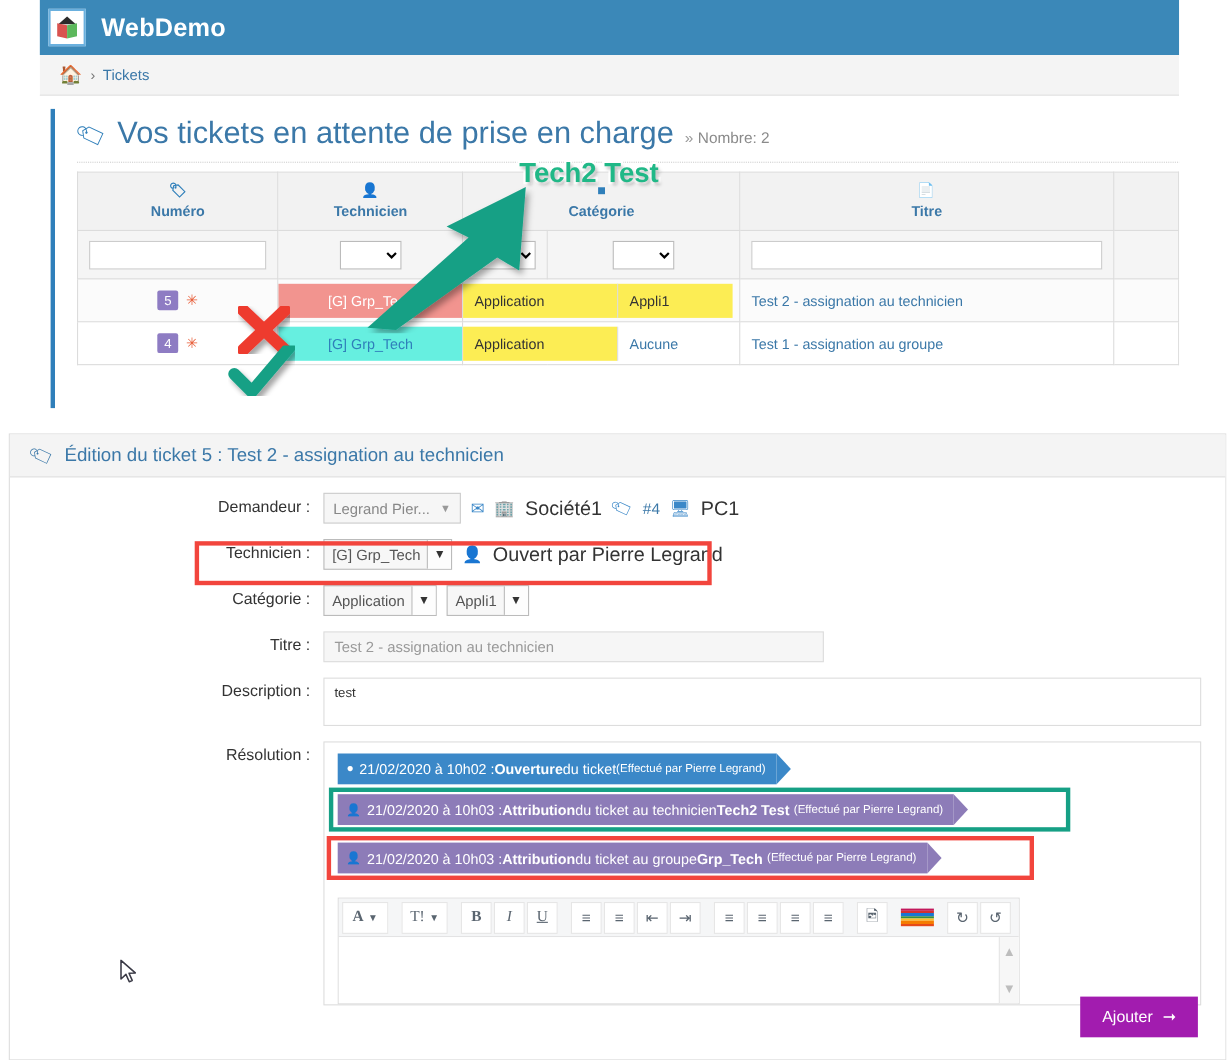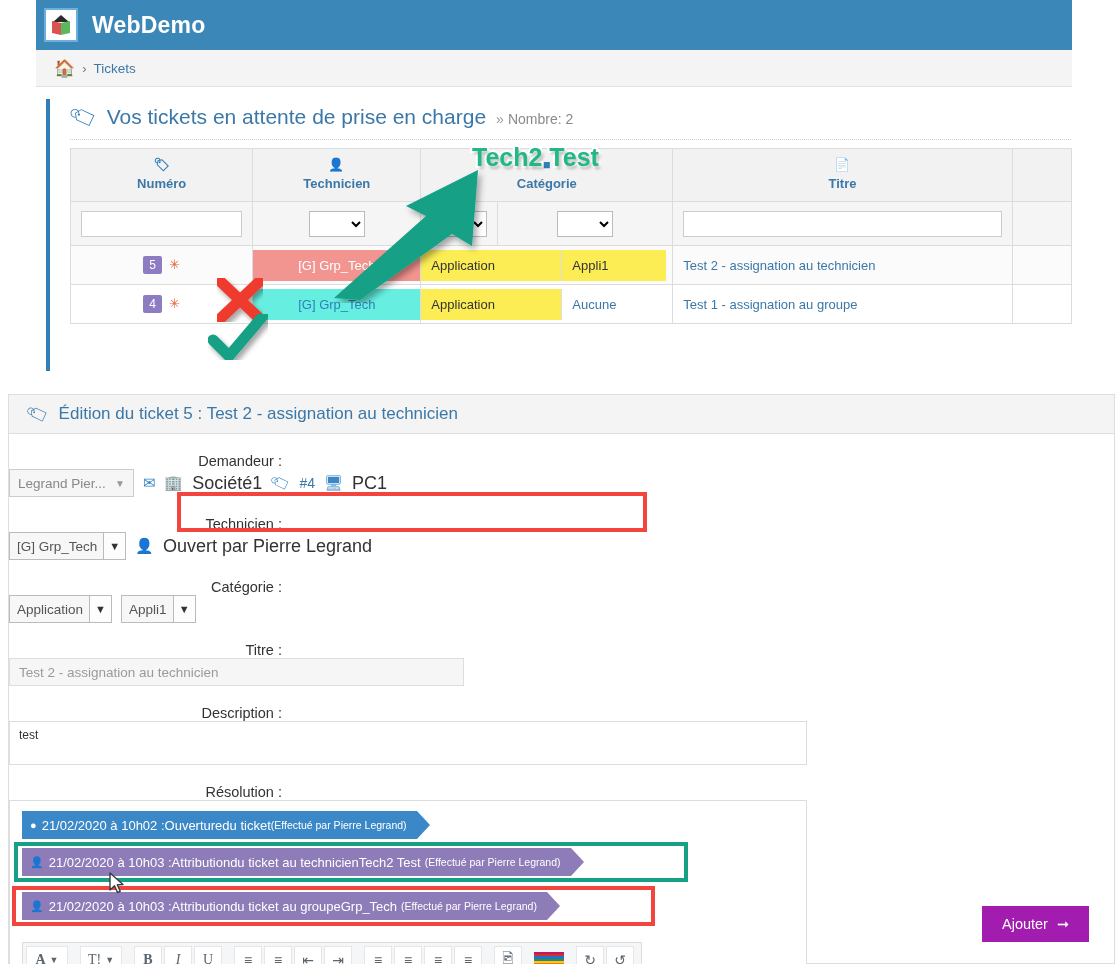--- a/index.html
+++ b/index.html
@@ -46,21 +46,21 @@
 
   .content-panel {
     margin: 12px 0 0 10px;
     border-left: 4px solid #2f7fba;
     padding-left: 20px;
     height: 272px;
     position: relative;
   }
   .panel-title-row { display:flex; align-items:baseline; gap:10px; padding-top:6px;}
   .panel-icon { color:#2f7fba; font-size:21px; transform: rotate(-20deg); }
-  .panel-title { color:#3b78a8; font-size:21px; font-weight:400; }
+  .panel-title { color:#3b78a8; font-size:28px; font-weight:400; }
   .panel-count { color:#8a8a8a; font-size:14px; }
   .panel-count .chev { color:#9b9b9b; margin-right:4px; }
   .dotted { border-bottom:1px dotted #cfcfcf; margin:10px 0 8px 0; width: 1035px;}
 
   table.grid { border-collapse: collapse; table-layout: fixed; }
   table.grid th, table.grid td {
     border:1px solid #dcdcdc; font-size:13px; color:#3b78a8;
   }
   table.grid th {
     background:#f2f2f2; text-align:center; font-weight:bold;
@@ -107,21 +107,21 @@
     background:#fff; border:1px solid #dedede; border-top:1px solid #dedede;
   }
   .edit-head {
     height:39px; background:#f4f4f4; border-bottom:1px solid #e0e0e0;
     display:flex; align-items:center; gap:10px; padding-left:18px;
   }
   .edit-head .ic { color:#3b78a8; font-size:17px; transform:rotate(-20deg); }
   .edit-head .tx { color:#3b78a8; font-size:17px; }
 
   .form { padding-top:14px; }
-  .frow { display:flex; align-items:flex-start; margin-bottom:14px;flex-direction:column; }
+  .frow { display:flex; align-items:flex-start; margin-bottom:14px; }
   .flabel {
     width:285px; text-align:right; padding-right:12px; padding-top:5px;
     font-size:14.5px; color:#333;
   }
   .fctl { flex:1; display:flex; align-items:center; gap:9px; }
 
   .sel-disabled {
     height:28px; border:1px solid #ccc; background:#f6f6f6; color:#888;
     font-size:13.5px; display:flex; align-items:center; padding:0 8px;
     width:125px; justify-content:space-between;
@@ -159,21 +159,21 @@
     font-size:13px; padding:0 10px 0 8px; position:relative; white-space:nowrap;
   }
   .tl-bar::after {
     content:""; position:absolute; right:-13px; top:0;
     border-top:14px solid transparent; border-bottom:14px solid transparent;
     border-left:13px solid currentColor;
   }
   .tl-blue  { background:#3b88c8; color:#3b88c8; }
   .tl-purple{ background:#8d7cb8; color:#8d7cb8; }
   .tl-bar .txt { color:#fff; }
-  .tl-bar .b { font-weight:normal;text-align:right; }
+  .tl-bar .b { font-weight:bold;text-align:right; }
   .tl-bar .small { font-size:10.5px; }
   .tl-dot { color:#fff; font-size:11px; margin-right:5px; }
 
   .hl-teal-box {
     position:absolute; left:-8px; top:-6px; width:674px; height:40px;
     border:4px solid #16a085; box-sizing:border-box; pointer-events:none;
   }
   .hl-red-box {
     position:absolute; left:-10px; top:-6px; width:643px; height:40px;
     border:4px solid #f2453d; box-sizing:border-box; pointer-events:none;

